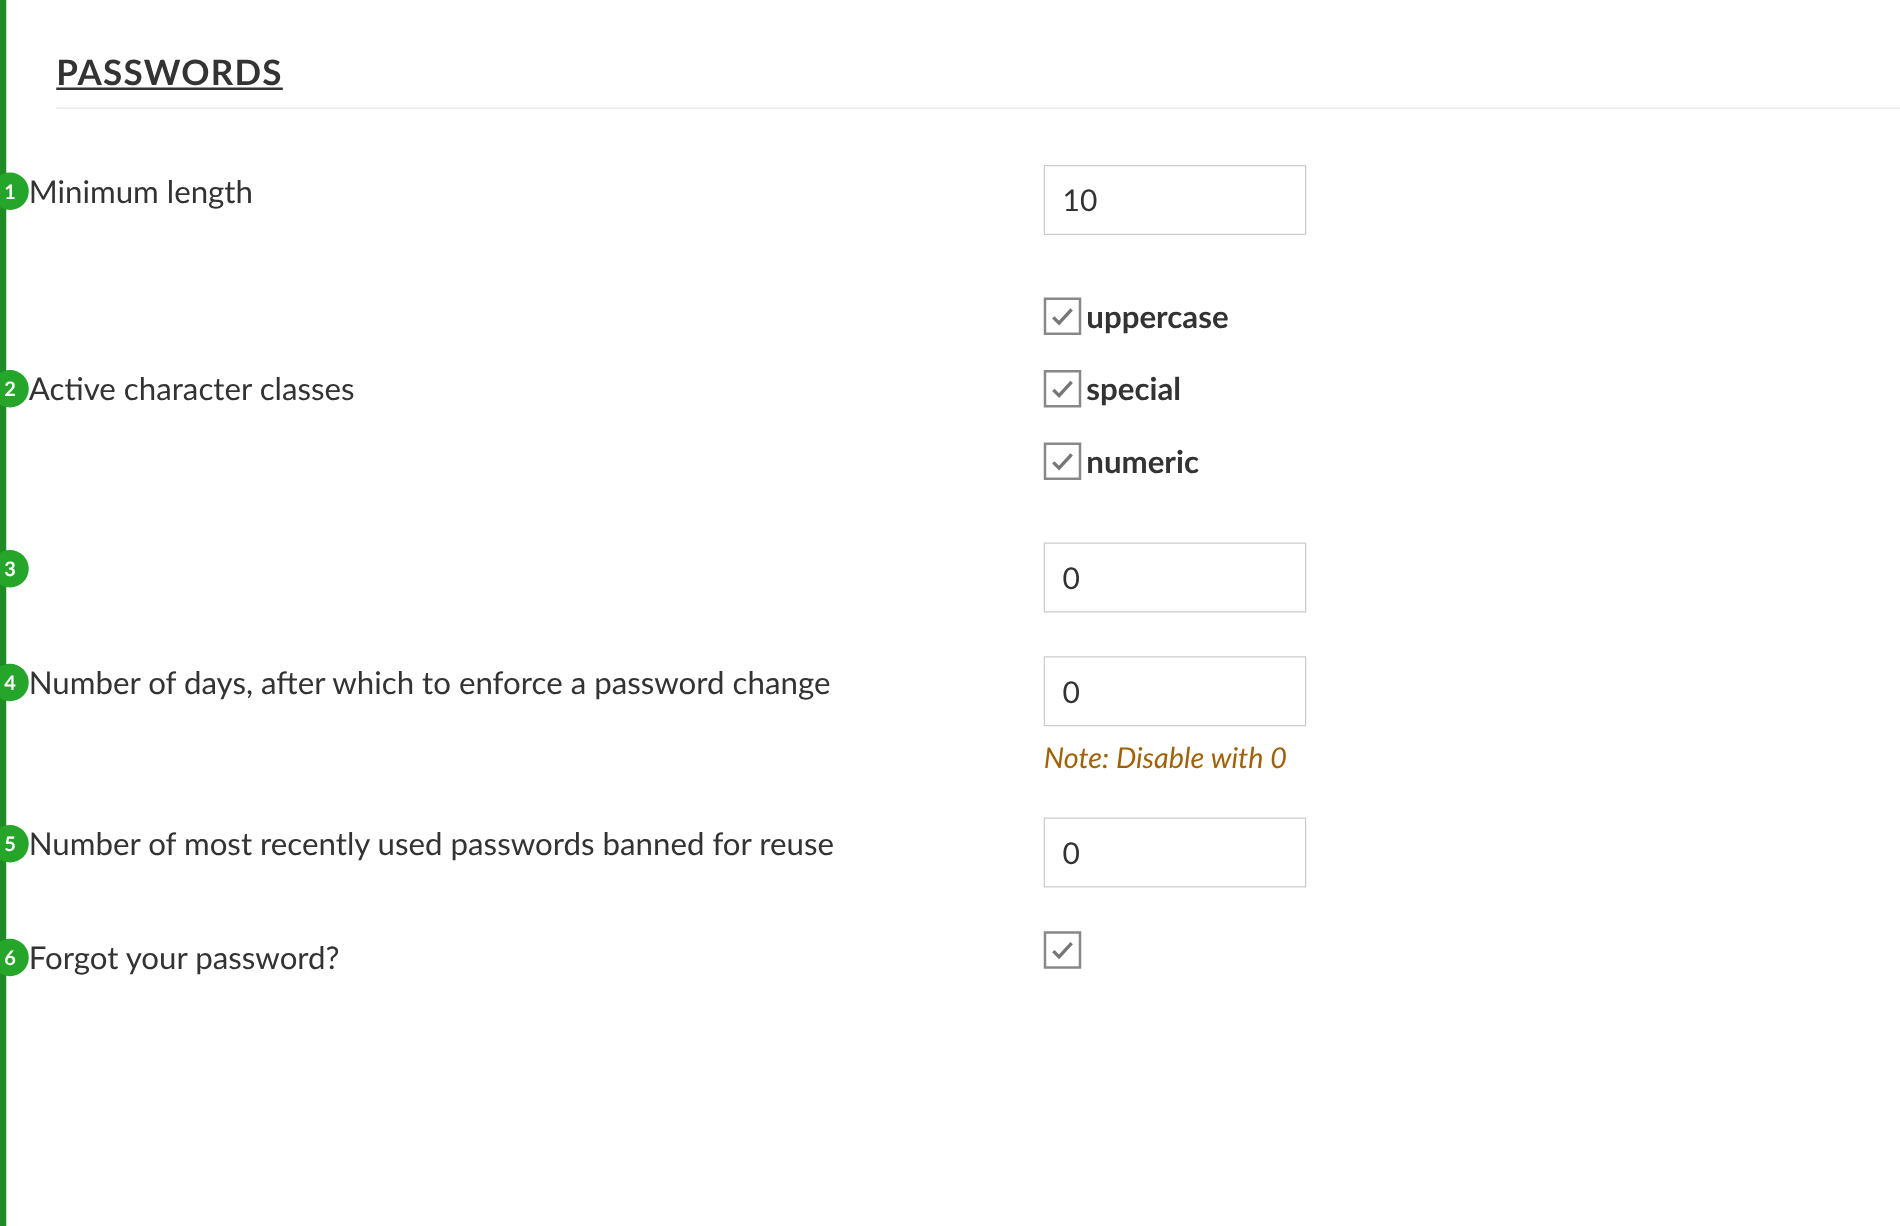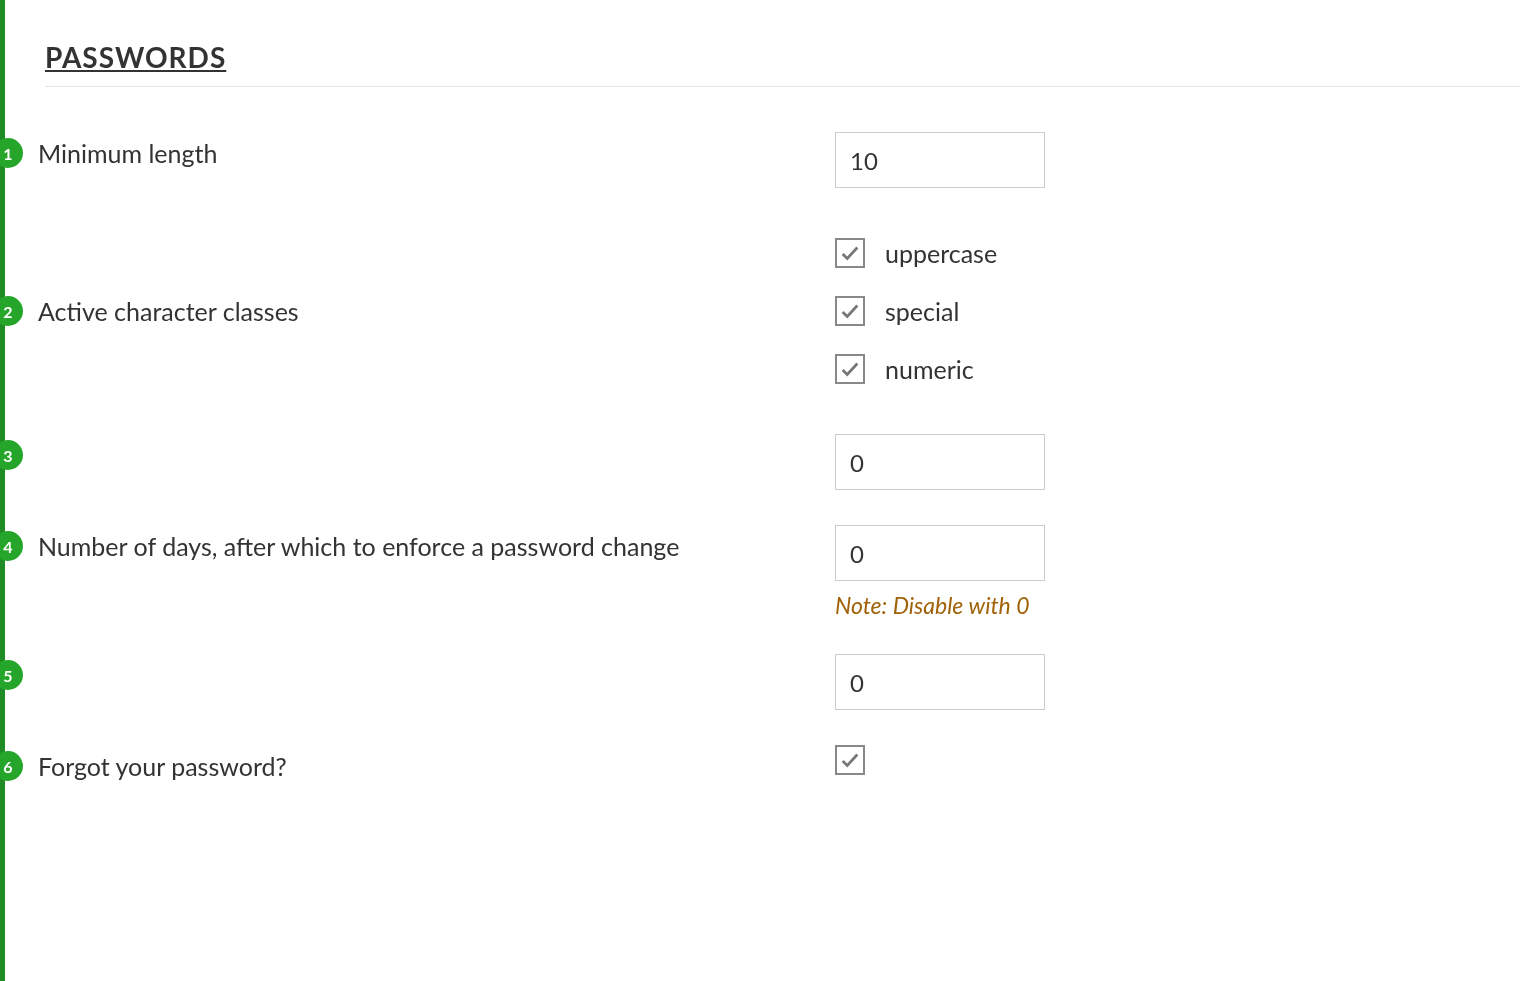--- a/index.html
+++ b/index.html
@@ -66,21 +66,21 @@
       font-weight: 700;
       margin-left: -52px;
       margin-right: 0;
       flex-shrink: 0;
       position: relative;
       z-index: 2;
     }
     .label-text {
       font-size: 25px;
       color: #333;
-      margin-left: 15px;
+      margin-left: 0;
       padding-left: 0;
     }
     .value-col {
       flex: 1;
       max-width: 280px;
     }
     .text-input {
       width: 210px;
       height: 56px;
       padding: 14px 14px;
@@ -96,21 +96,22 @@
       margin-top: 10px;
     }
     .check-list {
       display: flex;
       flex-direction: column;
       gap: 28px;
     }
     .check-item {
       display: flex;
       align-items: flex-end;
-      gap: 20px;
+      gap: 4px;
+      font-weight: bold;
     }
     .checkbox {
       position: relative;
       width: 30px;
       height: 30px;
       border: 2px solid #888;
       background: #fff;
       cursor: pointer;
       display: inline-flex;
       align-items: center;
@@ -201,20 +202,21 @@
     </div>
     <div class="value-col">
       <input type="text" class="text-input" value="0" style="">
       <div class="hint">Note: Disable with 0</div>
     </div>
   </div>
 
   <div class="form-row tight">
     <div class="label-col">
       <span class="badge">5</span>
+      <span class="label-text">Number of most recently used passwords banned for reuse</span>
     </div>
     <div class="value-col">
       <input type="text" class="text-input" value="0" style="">
     </div>
   </div>
 
   <div class="form-row tight">
     <div class="label-col">
       <span class="badge">6</span>
       <span class="label-text">Forgot your password?</span>

